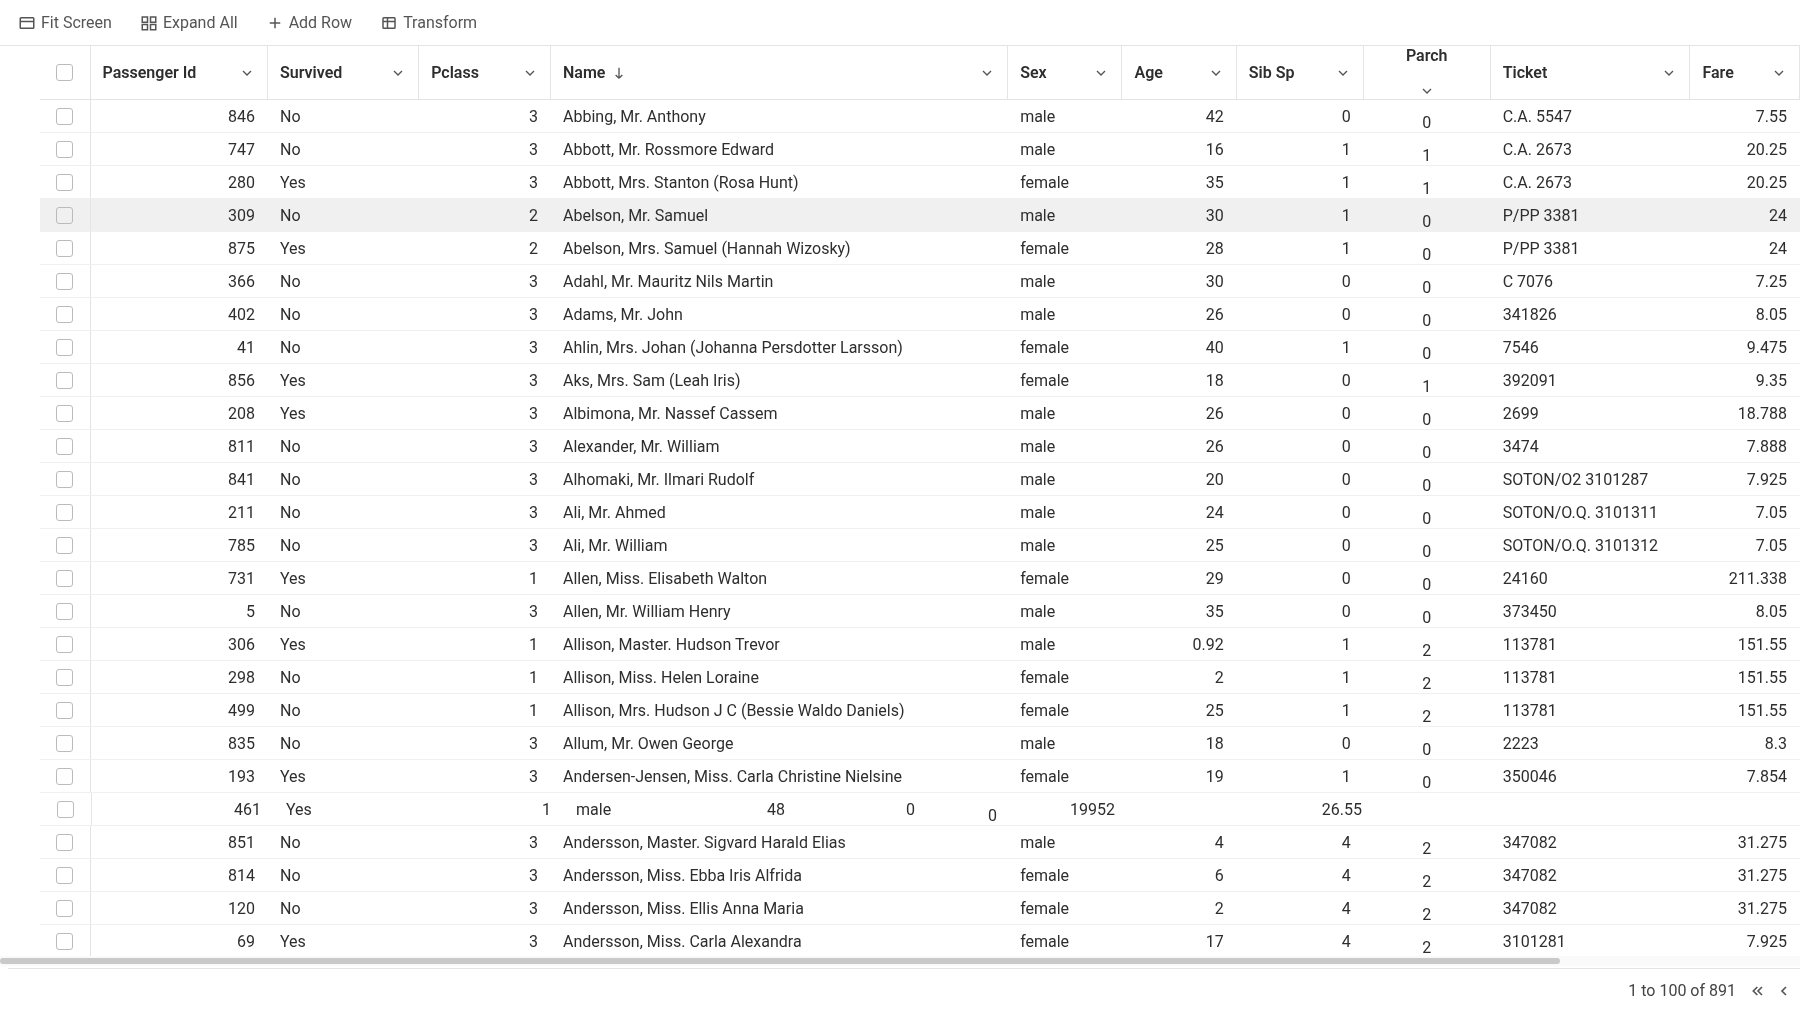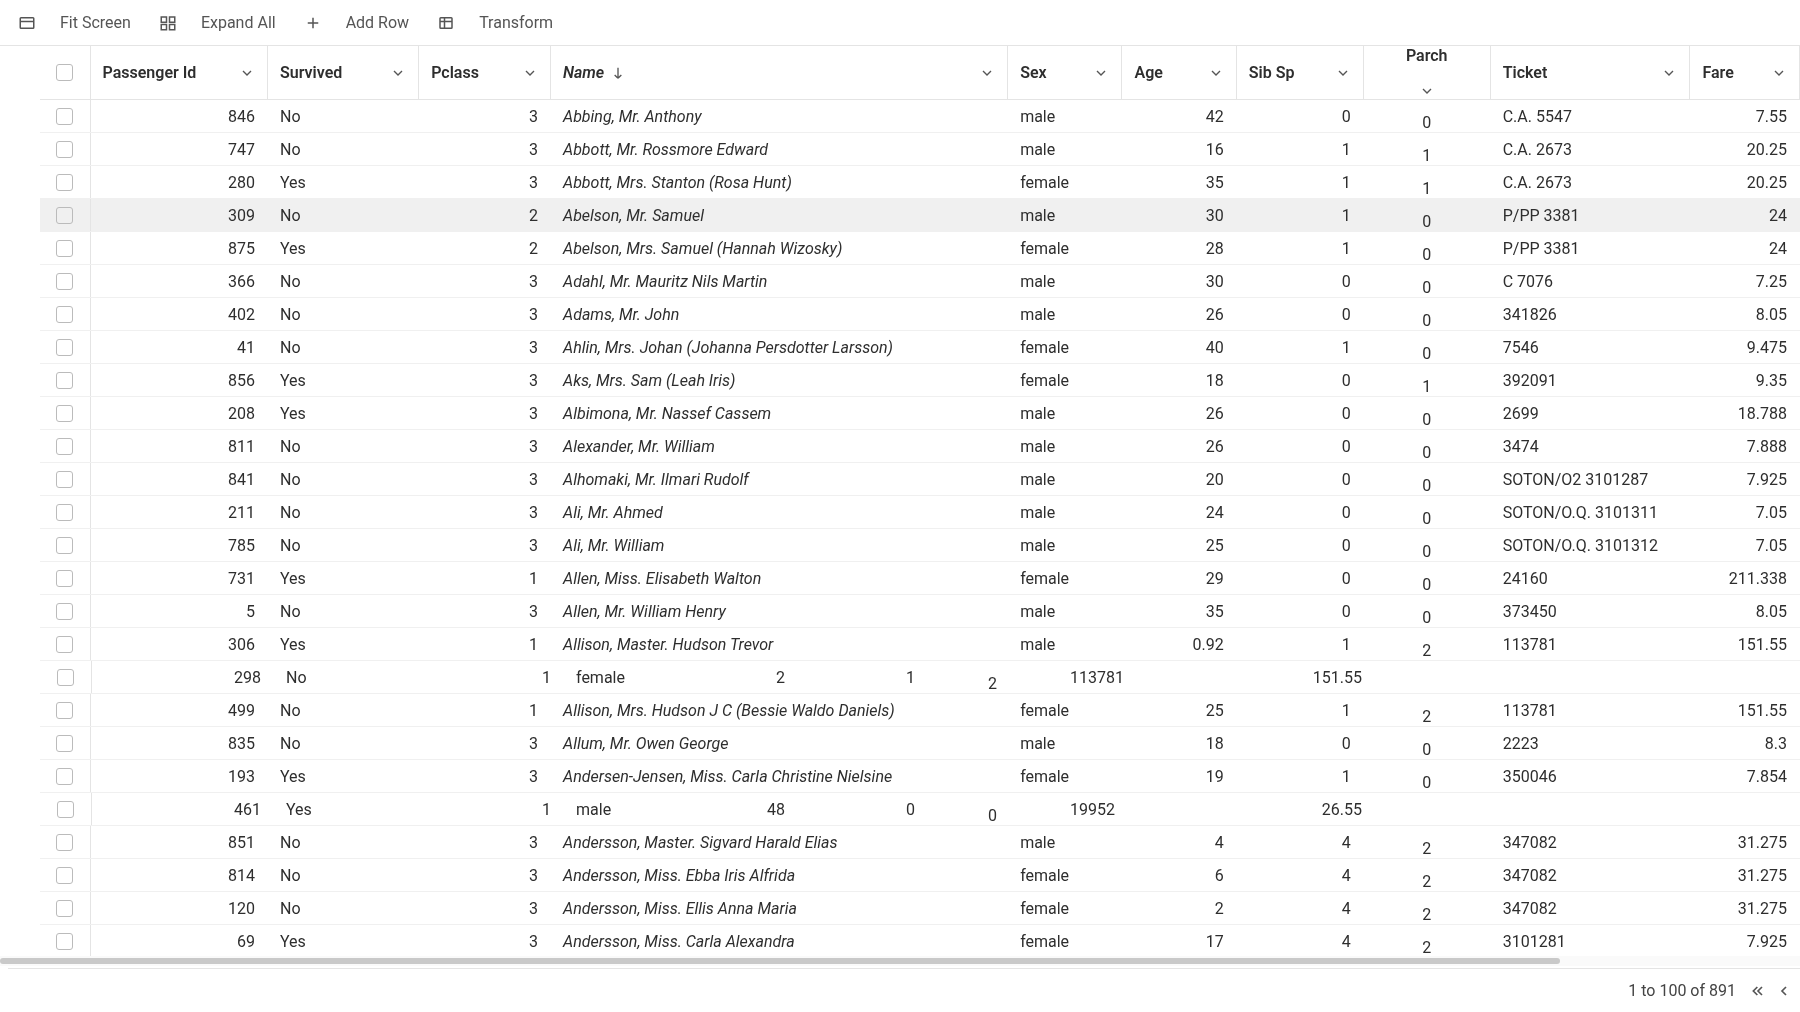--- a/index.html
+++ b/index.html
@@ -1,34 +1,34 @@
 <!DOCTYPE html>
 <html><head>
 <meta charset="utf-8">
 <style>
   * { box-sizing: border-box; margin: 0; padding: 0; }
   html, body { width: 1800px; height: 1012px; font-family: -apple-system, BlinkMacSystemFont, "Segoe UI", Roboto, Arial, sans-serif; font-size: 16px; color: #2e2e2e; background: #fff; overflow: hidden; }
   .toolbar { display: flex; align-items: center; padding: 6px 18px; border-bottom: 1px solid #e4e4e4; gap: 28px; height: 46px; }
-  .tbtn { display: flex; align-items: center; gap: 24px; color: #555; font-size: 16px; cursor: pointer; }
+  .tbtn { display: flex; align-items: center; gap: 5px; color: #555; font-size: 16px; cursor: pointer; }
   .tbtn svg { width: 18px; height: 18px; stroke: #555; fill: none; stroke-width: 2; }
   .grid-wrap { position: relative; width: 100%; height: 920px; overflow: hidden; padding-left: 40px; }
   .grid { display: block; }
   .header-row { display: flex; align-items: stretch; border-bottom: 1px solid #e4e4e4; background: #fff; height: 54px; }
   .cb-col { width: 52px; display: flex; align-items: center; justify-content: center; border-right: 1px solid #e4e4e4; }
   .hcell { display: flex; align-items: center; justify-content: space-between; padding: 0 12px; font-weight: 600; color: #2e2e2e; border-right: 1px solid #e4e4e4; }
   .hcell .label-wrap { display: flex; align-items: center; gap: 6px; }
   .hcell .chev, .hcell .sort { width: 16px; height: 16px; stroke: #555; fill: none; stroke-width: 2; cursor: pointer; }
   .row { display: flex; align-items: stretch; border-bottom: 1px solid #f0f0f0; height: 33px; }
   .row.hover { background: #f0f0f0; }
   .cell { display: flex; align-items: center; padding: 0 12px; border-right: 1px solid transparent; font-size: 16px; color: #2e2e2e; }
   .cell.num { justify-content: flex-end; }
   .col-pid   { width: 182px; }
   .col-surv  { width: 155px; }
   .col-pcls  { width: 135px; }
-  .col-name  { width: 470px; font-style: italic; }
+  .col-name  { width: 470px; }
   .col-sex   { width: 117px; }
   .col-age   { width: 117px; align-items: center; }
   .col-sibsp { width: 130px; }
   .col-parch { width: 130px; flex-direction: column; }
   .col-ticket{ width: 205px; }
   .col-fare  { width: 112px; }
   input[type=checkbox] { width: 17px; height: 17px; border: 1px solid #bbb; border-radius: 3px; appearance: none; cursor: pointer; }
   .hscroll { position: absolute; bottom: 0; left: 0; right: 0; height: 10px; background: #fafafa; }
   .hscroll-thumb { position: absolute; top: 2px; left: 0; height: 6px; width: 1560px; background: #c9c9c9; border-radius: 3px; }
   .footer { position: absolute; bottom: 0; right: 0; left: 0; height: 44px; display: flex; align-items: center; justify-content: flex-end; padding: 0 8px; gap: 14px; border-top: 1px solid #e4e4e4; background: #fff; font-size: 16px; color: #444; margin-left: 8px; }
@@ -416,20 +416,21 @@
           <div class="cell col-ticket">113781</div>
           <div class="cell num col-fare">151.55</div>
         </div>
         <div class="row">
           <div class="cb-col">
             <input type="checkbox" style="">
           </div>
           <div class="cell num col-pid">298</div>
           <div class="cell col-surv">No</div>
           <div class="cell num col-pcls">1</div>
+          <div class="cell col-name">Allison, Miss. Helen Loraine</div>
           <div class="cell col-sex">female</div>
           <div class="cell num col-age">2</div>
           <div class="cell num col-sibsp">1</div>
           <div class="cell num col-parch">2</div>
           <div class="cell col-ticket">113781</div>
           <div class="cell num col-fare">151.55</div>
         </div>
         <div class="row">
           <div class="cb-col">
             <input type="checkbox" style="">

